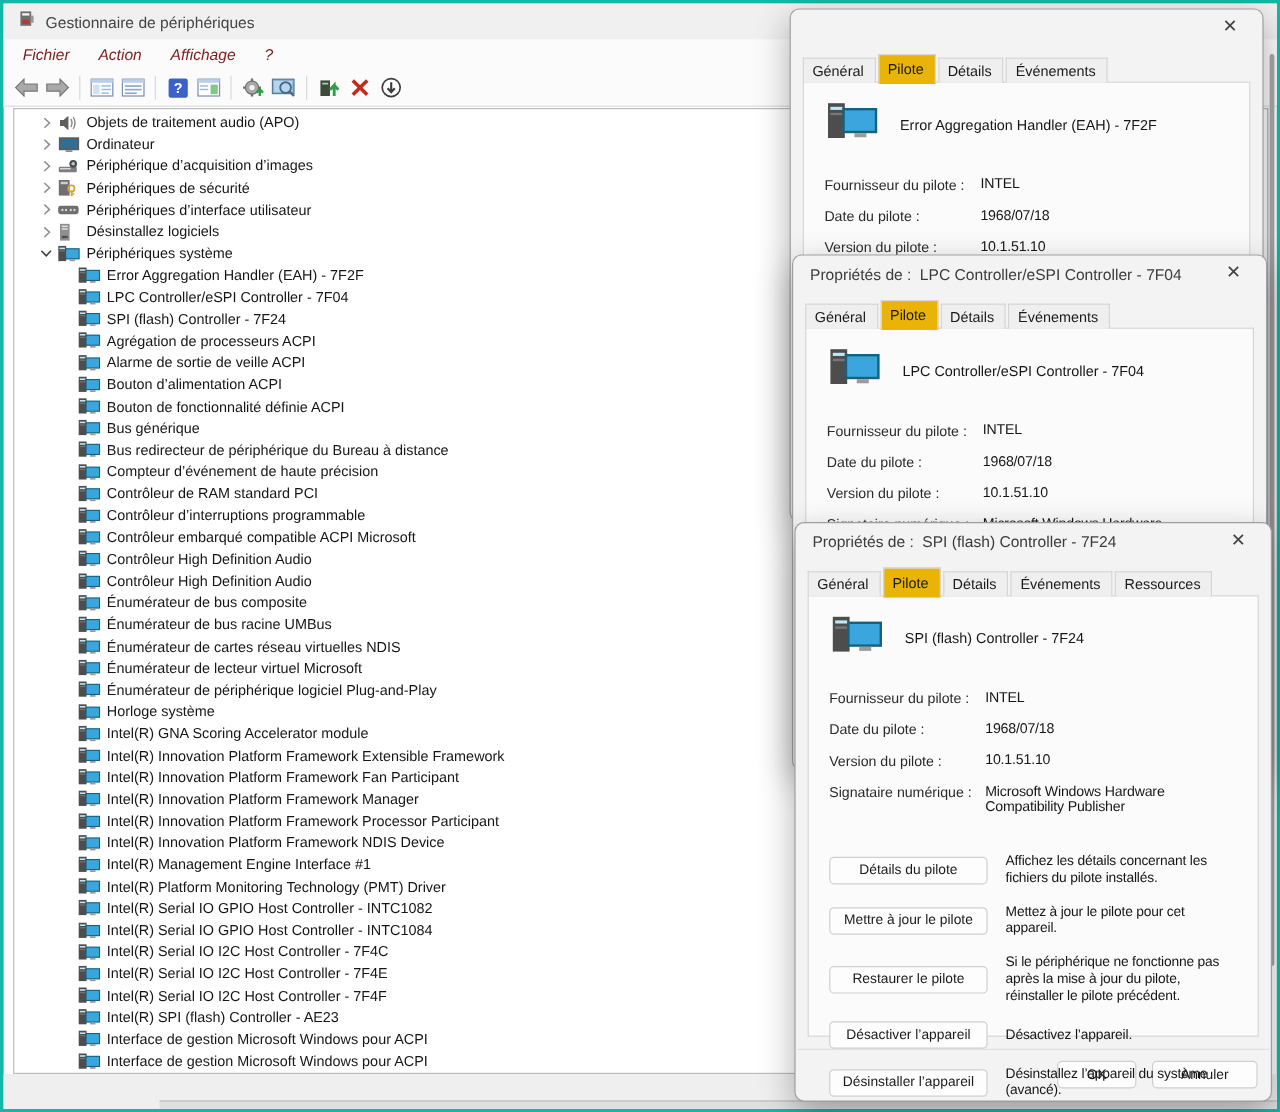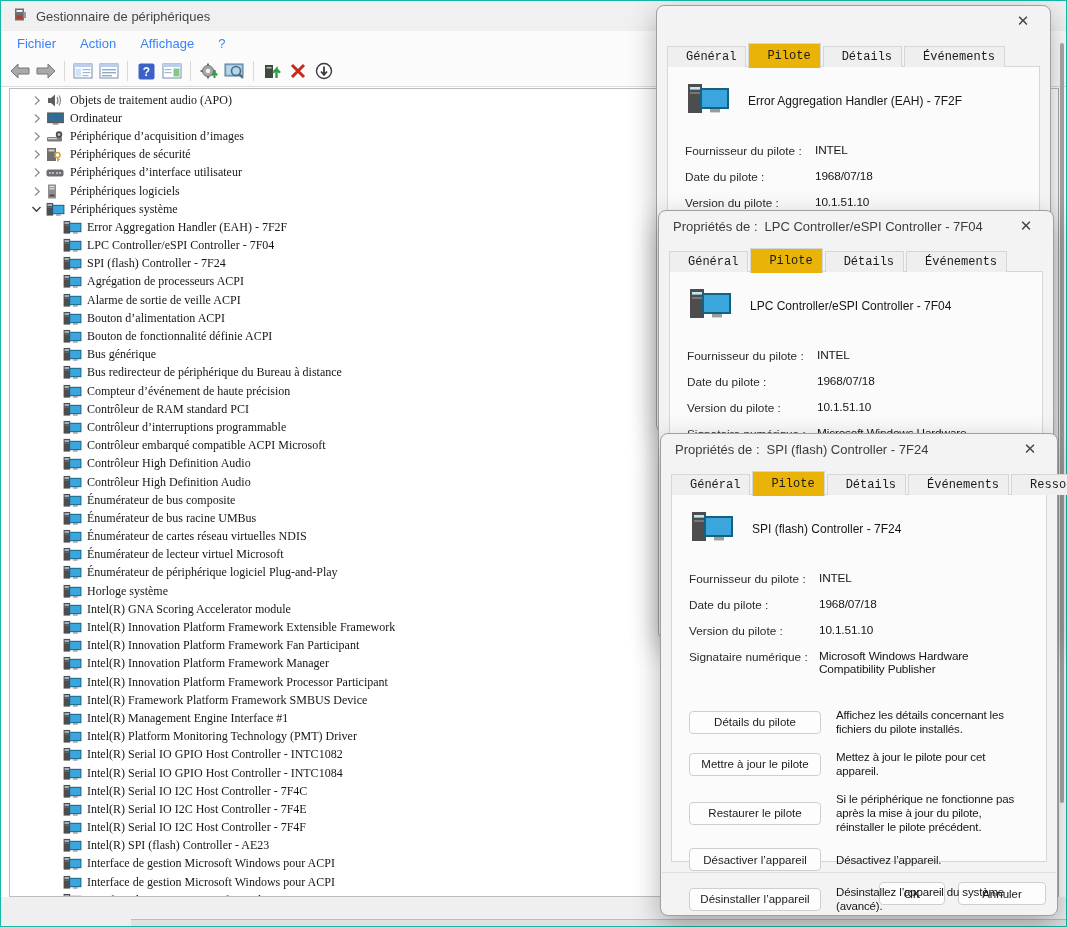--- a/index.html
+++ b/index.html
@@ -1,59 +1,59 @@
 <!DOCTYPE html>
 <html><head>
 <meta charset="utf-8">
 <style>
   * { margin:0; padding:0; box-sizing:border-box; }
   html,body { width:1067px; height:927px; overflow:hidden; background:#e9e9e9;
               font-family:"Liberation Sans", sans-serif; }
-  .app { position:absolute; inset:0; background:#ffffff; border:1px solid #14b8a6; }
+  .app { position:absolute; inset:0; background:#ffffff; border:3px solid #14b8a6; }
 
   
   .titlebar { position:absolute; left:0; top:0; right:0; height:30px; background:#f0f0f0;
               display:flex; align-items:center; padding-left:12px; gap:8px; }
   .app-title { font-size:13px; color:#454545; }
   .menubar { position:absolute; left:0; top:30px; right:0; height:25px; background:#fbfbfb;
              display:flex; align-items:center; padding-left:4px; }
-  .menu-item { font-size:13px; color:#3b82f6; padding:3px 12px; cursor:default; }
+  .menu-item { font-size:13px; color:#7f1d1d; padding:3px 12px; cursor:default;font-style:italic; }
   .toolbar { position:absolute; left:0; top:55px; right:0; height:31px; background:#fbfbfb;
              border-bottom:1px solid #dcdcdc; display:flex; align-items:center; padding-left:6px; }
   .tbtn { width:26px; height:24px; display:flex; align-items:center; justify-content:center; }
   .tsep { width:1px; height:20px; background:#d9d9d9; margin:0 5px; }
 
   
   .treewrap { position:absolute; left:8px; top:87px; right:7px; bottom:29px; background:#fff;
               border:1px solid #bdbdbd; border-right:1px solid #a9a9a9; overflow:hidden; }
   .tree { position:absolute; inset:0; padding-top:2px; }
   .trow { height:18.2px; display:flex; align-items:center; white-space:nowrap; }
   .trow.lvl1 { padding-left:17px; }
   .trow.lvl2 { padding-left:53px; }
   .expander { width:19px; display:inline-flex; justify-content:center; }
   .ticon { width:23px; display:inline-flex; align-items:center; }
-  .tlabel { font-size:12px; color:#161616; padding-left:1px;font-family:Liberation Serif, serif; }
+  .tlabel { font-size:12px; color:#161616; padding-left:1px; }
   .vscroll { position:absolute; right:2px; top:42px; width:4px; height:760px;
              background:#a9a9a9; border-radius:2px; }
   .statusbar { position:absolute; left:0; right:0; bottom:0; height:29px; background:#efefef; }
   .statusbar .edge { position:absolute; left:130px; right:0; bottom:0; height:7px; background:#e0e0e0; border-top:1px solid #bdbdbd; }
 
   
   .dialog { position:absolute; background:#f3f3f3; border:1px solid #9f9f9f; border-radius:8px;
             box-shadow:0 10px 28px rgba(0,0,0,.30); }
   .dlg-titlebar { position:absolute; left:0; top:0; right:0; height:30px; display:flex;
                   align-items:center; padding:0 14px; }
   .dlg-title { font-size:13px; color:#3c3c3c; white-space:nowrap; overflow:hidden; }
   .dlg-title .devname { margin-left:7px; }
   .dlg-close { margin-left:auto; font-size:15px; color:#444; width:26px; text-align:center;
                cursor:default; line-height:26px; }
   .tabs { position:absolute; left:10px; top:37px; right:10px; height:24px; display:flex;
           align-items:flex-end; z-index:3; }
-  .tab { height:21px; padding:3px 9px 0 18px; font-size:12px; color:#1a1a1a; background:#efefef;
-         border:1px solid #d6d6d6; border-bottom:none; margin-right:2px;font-family:Liberation Mono, monospace; }
+  .tab { height:21px; padding:3px 9px 0 7px; font-size:12px; color:#1a1a1a; background:#efefef;
+         border:1px solid #d6d6d6; border-bottom:none; margin-right:2px; }
   .tab.active { height:25px; padding-top:5px; background:#eab308; margin-bottom:-1px; }
   .page { position:absolute; left:10px; right:10px; top:60px; background:#fbfbfb;
           border:1px solid #d6d6d6; padding:13px 17px; z-index:2; }
   .dlg-short .page { bottom:10px; }
   .dlg-tall  .page { bottom:53px; }
   .devrow { display:flex; align-items:center; gap:17px; margin:2px 0 24px 2px; }
   .devrow .devlabel { font-size:12px; color:#161616; }
   .fields { display:grid; grid-template-columns:130px 1fr; row-gap:12px; column-gap:0; }
   .flabel { font-size:11.8px; color:#2a2a2a; }
   .fvalue { font-size:11.8px; color:#161616; max-width:238px; letter-spacing:-0.15px; line-height:13px; }
@@ -275,21 +275,21 @@
             </svg>
           </span>
           <span class="ticon">
             <svg width="12" height="15" viewBox="0 0 12 15">
               <rect x="2" y="0.5" width="8" height="14" fill="#8f8f8f"></rect>
               <rect x="3.5" y="2" width="5" height="1.2" fill="#e3e3e3"></rect>
               <rect x="3.5" y="4.2" width="5" height="1.2" fill="#e3e3e3"></rect>
               <rect x="3.5" y="10.5" width="5" height="2" fill="#4f4f4f"></rect>
             </svg>
           </span>
-          <span class="tlabel">Périphériques logiciels</span>
+          <span class="tlabel">Désinstallez logiciels</span>
         </div>
         <div class="trow lvl1">
           <span class="expander">
             <svg width="11" height="10" viewBox="0 0 11 10">
               <path d="M1.5 3 L5.5 7.2 L9.5 3" fill="none" stroke="#3c3c3c" stroke-width="1.3"></path>
             </svg>
           </span>
           <span class="ticon">
             <svg width="19" height="15" viewBox="0 0 20 16">
               <rect x="0.5" y="1" width="7" height="13.5" fill="#4d4d4d"></rect>
@@ -644,21 +644,21 @@
           <span class="ticon">
             <svg width="19" height="15" viewBox="0 0 20 16">
               <rect x="0.5" y="1" width="7" height="13.5" fill="#4d4d4d"></rect>
               <rect x="1.5" y="2.5" width="5" height="1.4" fill="#bfe9f7"></rect>
               <rect x="1.5" y="5" width="5" height="1" fill="#777"></rect>
               <rect x="6.5" y="3" width="13" height="10" fill="#17607f"></rect>
               <rect x="7.5" y="4" width="11" height="8" fill="#3aa6dd"></rect>
               <rect x="10.5" y="13" width="5" height="1.6" fill="#9b9b9b"></rect>
             </svg>
           </span>
-          <span class="tlabel">Intel(R) Framework Platform Framework SMBUS Device</span>
+          <span class="tlabel">Intel(R) Innovation Platform Framework NDIS Device</span>
         </div>
         <div class="trow lvl2">
           <span class="ticon">
             <svg width="19" height="15" viewBox="0 0 20 16">
               <rect x="0.5" y="1" width="7" height="13.5" fill="#4d4d4d"></rect>
               <rect x="1.5" y="2.5" width="5" height="1.4" fill="#bfe9f7"></rect>
               <rect x="1.5" y="5" width="5" height="1" fill="#777"></rect>
               <rect x="6.5" y="3" width="13" height="10" fill="#17607f"></rect>
               <rect x="7.5" y="4" width="11" height="8" fill="#3aa6dd"></rect>
               <rect x="10.5" y="13" width="5" height="1.6" fill="#9b9b9b"></rect>

